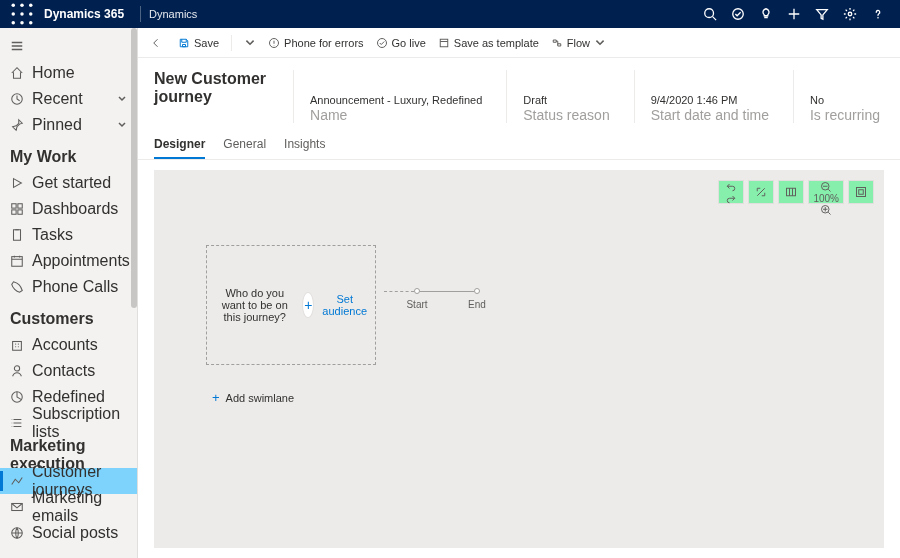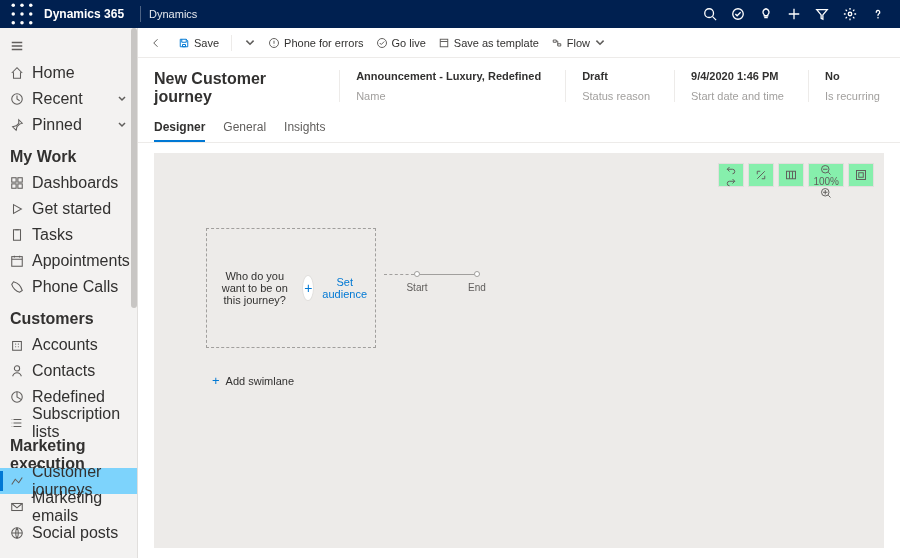--- a/index.html
+++ b/index.html
@@ -207,27 +207,28 @@
     }
     .hfield {
       border-left: 1px solid #edebe9;
       padding-left: 16px;
       padding-right: 4px;
       min-width: 50px;
     }
     .hfield:first-of-type { border-left: none; padding-left: 0; }
     .hfield .val {
       font-size: 11px;
-      font-weight: 700;
+      font-weight: 400;
       color: #323130;
+      margin-top: 24px;
     }
     .hfield .lbl {
-      font-size: 11px;
+      font-size: 14px;
       color: #a19f9d;
-      margin-top: 8px;
+      margin-top: 1px;
     }
 
     
     .tabs {
       display: flex;
       gap: 18px;
       padding: 0 16px;
       border-bottom: 1px solid #edebe9;
     }
     .tab {
@@ -467,35 +468,35 @@
             <path d="M2 3l3 3 3-3"></path>
           </svg></span>
     </div>
 
     <div class="side-row heading">
       <span>My Work</span>
     </div>
     <div class="side-row">
       <span class="icon">
           <svg viewBox="0 0 16 16">
+            <path d="M4 3l9 5-9 5z"></path>
+          </svg>
+        </span>
+      <span>Get started</span>
+    </div>
+    <div class="side-row">
+      <span class="icon">
+          <svg viewBox="0 0 16 16">
             <rect x="2" y="2" width="5" height="5"></rect>
             <rect x="9" y="2" width="5" height="5"></rect>
             <rect x="2" y="9" width="5" height="5"></rect>
             <rect x="9" y="9" width="5" height="5"></rect>
           </svg>
         </span>
       <span>Dashboards</span>
-    </div>
-    <div class="side-row">
-      <span class="icon">
-          <svg viewBox="0 0 16 16">
-            <path d="M4 3l9 5-9 5z"></path>
-          </svg>
-        </span>
-      <span>Get started</span>
     </div>
     <div class="side-row">
       <span class="icon">
           <svg viewBox="0 0 16 16">
             <rect x="4" y="2" width="8" height="12"></rect>
             <path d="M6 2h4"></path>
           </svg>
         </span>
       <span>Tasks</span>
     </div>

